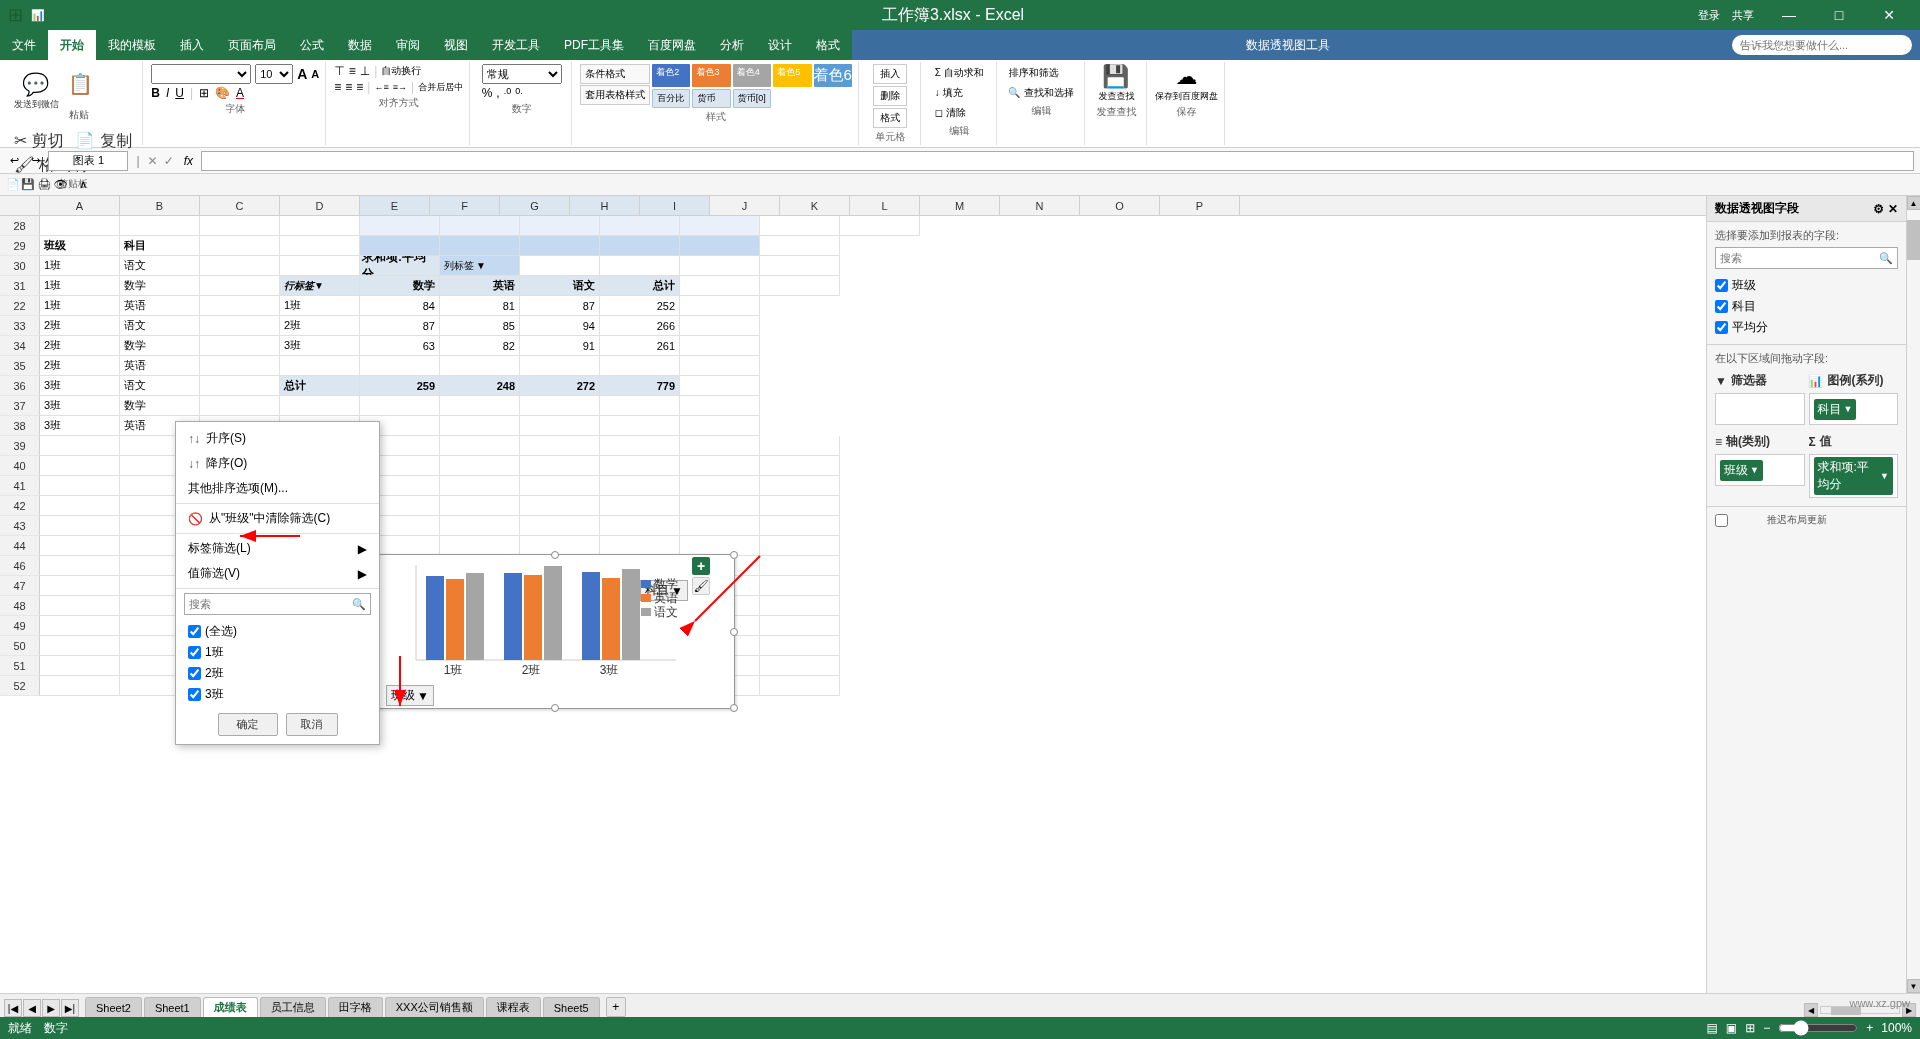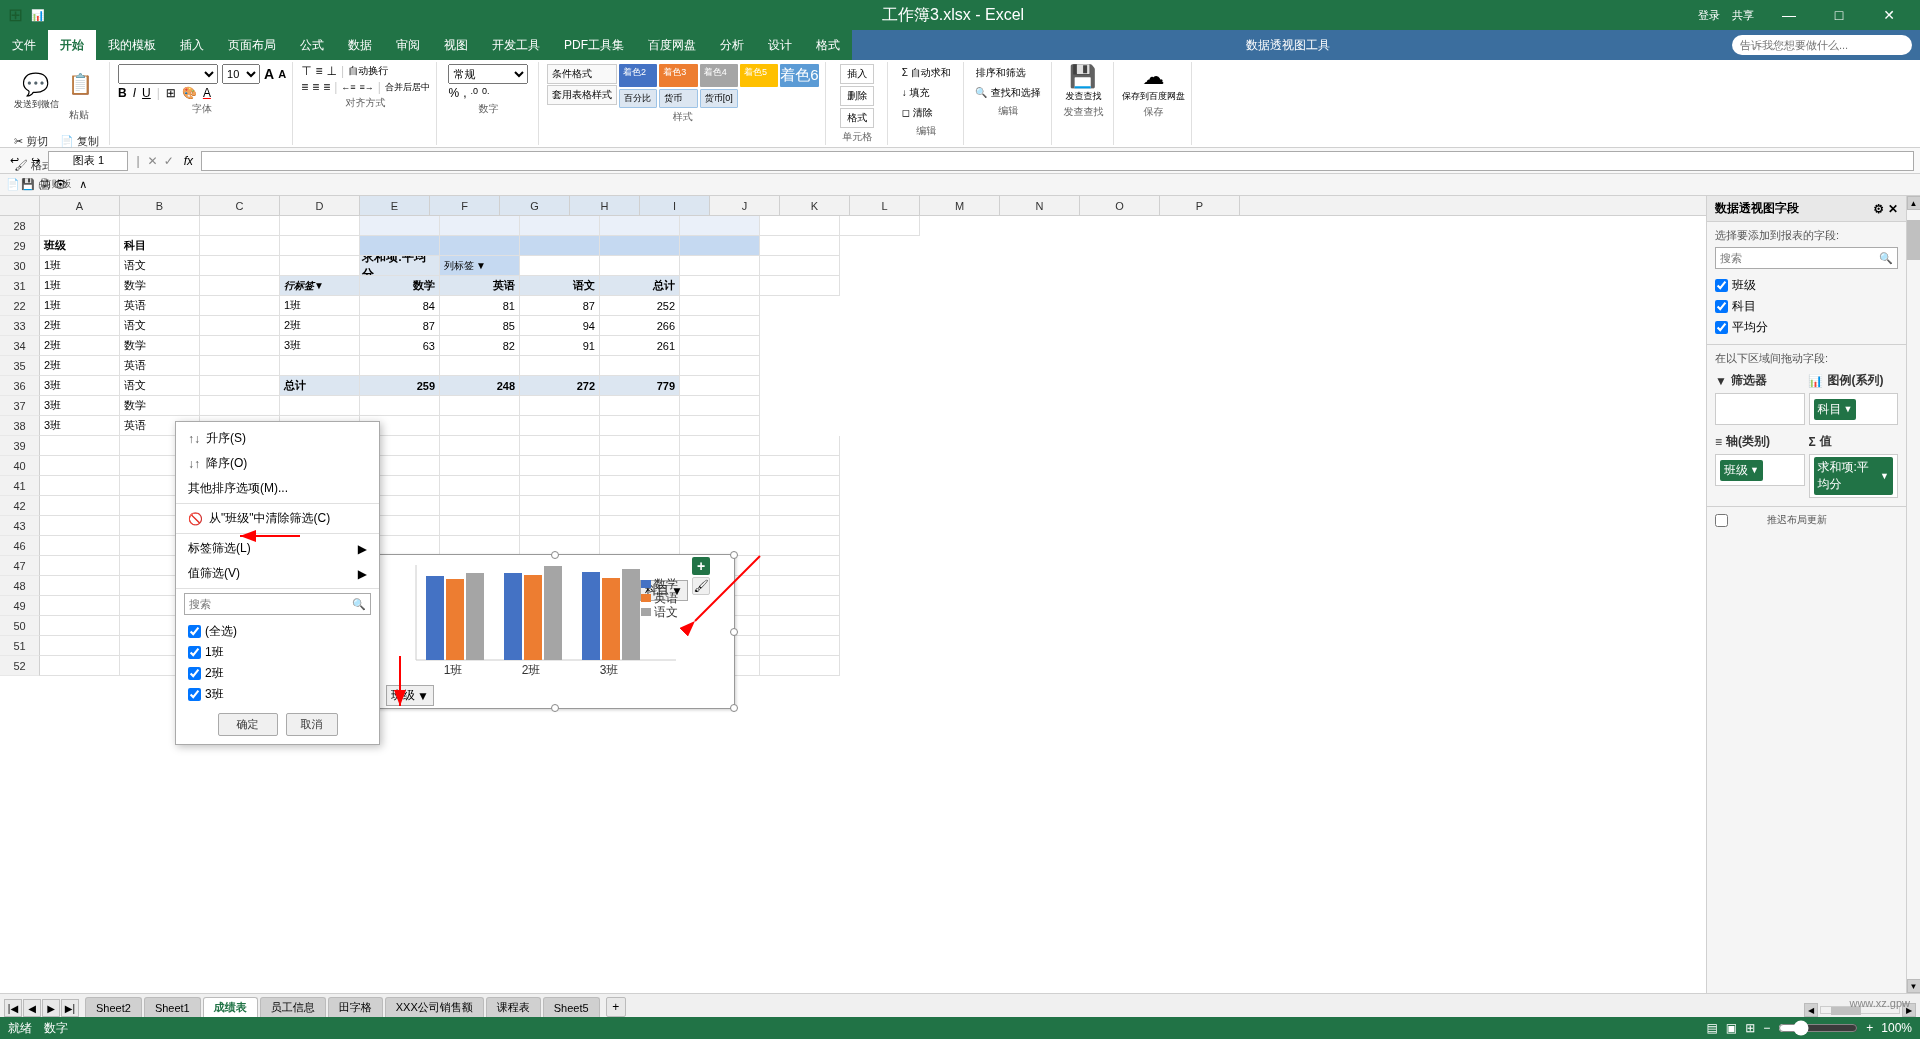--- a/index.html
+++ b/index.html
@@ -54,21 +54,21 @@
       min-width: 60px;
     }
     .ribbon-group-content { display: flex; align-items: center; gap: 4px; flex: 1; }
     .ribbon-group-label { font-size: 10px; color: #666; margin-top: 2px; text-align: center; }
     .ribbon-btn { 
       display: flex; flex-direction: column; align-items: center; justify-content: center;
       padding: 2px 4px; cursor: pointer; min-width: 32px; height: 54px; border-radius: 2px;
       font-size: 10px; color: #333;
     }
     .ribbon-btn-sm {
-      display: flex; align-items: center; padding: 1px 4px; cursor: pointer; font-size: 11px; color: #333; border-radius: 2px; height: 20px;
+      display: flex; align-items: center; padding: 1px 4px; cursor: pointer; font-size: 16px; color: #333; border-radius: 2px; height: 20px;
     }
     .toolbar-row {
       height: 26px;
       background: #f8f8f8;
       border-bottom: 1px solid #d0d0d0;
       display: flex;
       align-items: center;
       padding: 0 6px;
       gap: 4px;
     }
@@ -687,20 +687,33 @@
       <div class="cell" style="width:80px;"></div>
       <div class="cell" style="width:80px;"></div>
       <div class="cell" style="width:70px;"></div>
       <div class="cell" style="width:70px;"></div>
       <div class="cell" style="width:70px;"></div>
       <div class="cell" style="width:70px;"></div>
       <div class="cell" style="width:70px;"></div>
       <div class="cell" style="width:70px;"></div>
     </div>
           <div class="grid-row">
+      <div class="row-num">44</div>
+      <div class="cell" style="width:80px;"></div>
+      <div class="cell" style="width:80px;"></div>
+      <div class="cell" style="width:80px;"></div>
+      <div class="cell" style="width:80px;"></div>
+      <div class="cell" style="width:70px;"></div>
+      <div class="cell" style="width:70px;"></div>
+      <div class="cell" style="width:70px;"></div>
+      <div class="cell" style="width:70px;"></div>
+      <div class="cell" style="width:70px;"></div>
+      <div class="cell" style="width:70px;"></div>
+    </div>
+          <div class="grid-row">
       <div class="row-num">46</div>
       <div class="cell" style="width:80px;"></div>
       <div class="cell" style="width:80px;"></div>
       <div class="cell" style="width:80px;"></div>
       <div class="cell" style="width:80px;"></div>
       <div class="cell" style="width:70px;"></div>
       <div class="cell" style="width:70px;"></div>
       <div class="cell" style="width:70px;"></div>
       <div class="cell" style="width:70px;"></div>
       <div class="cell" style="width:70px;"></div>

